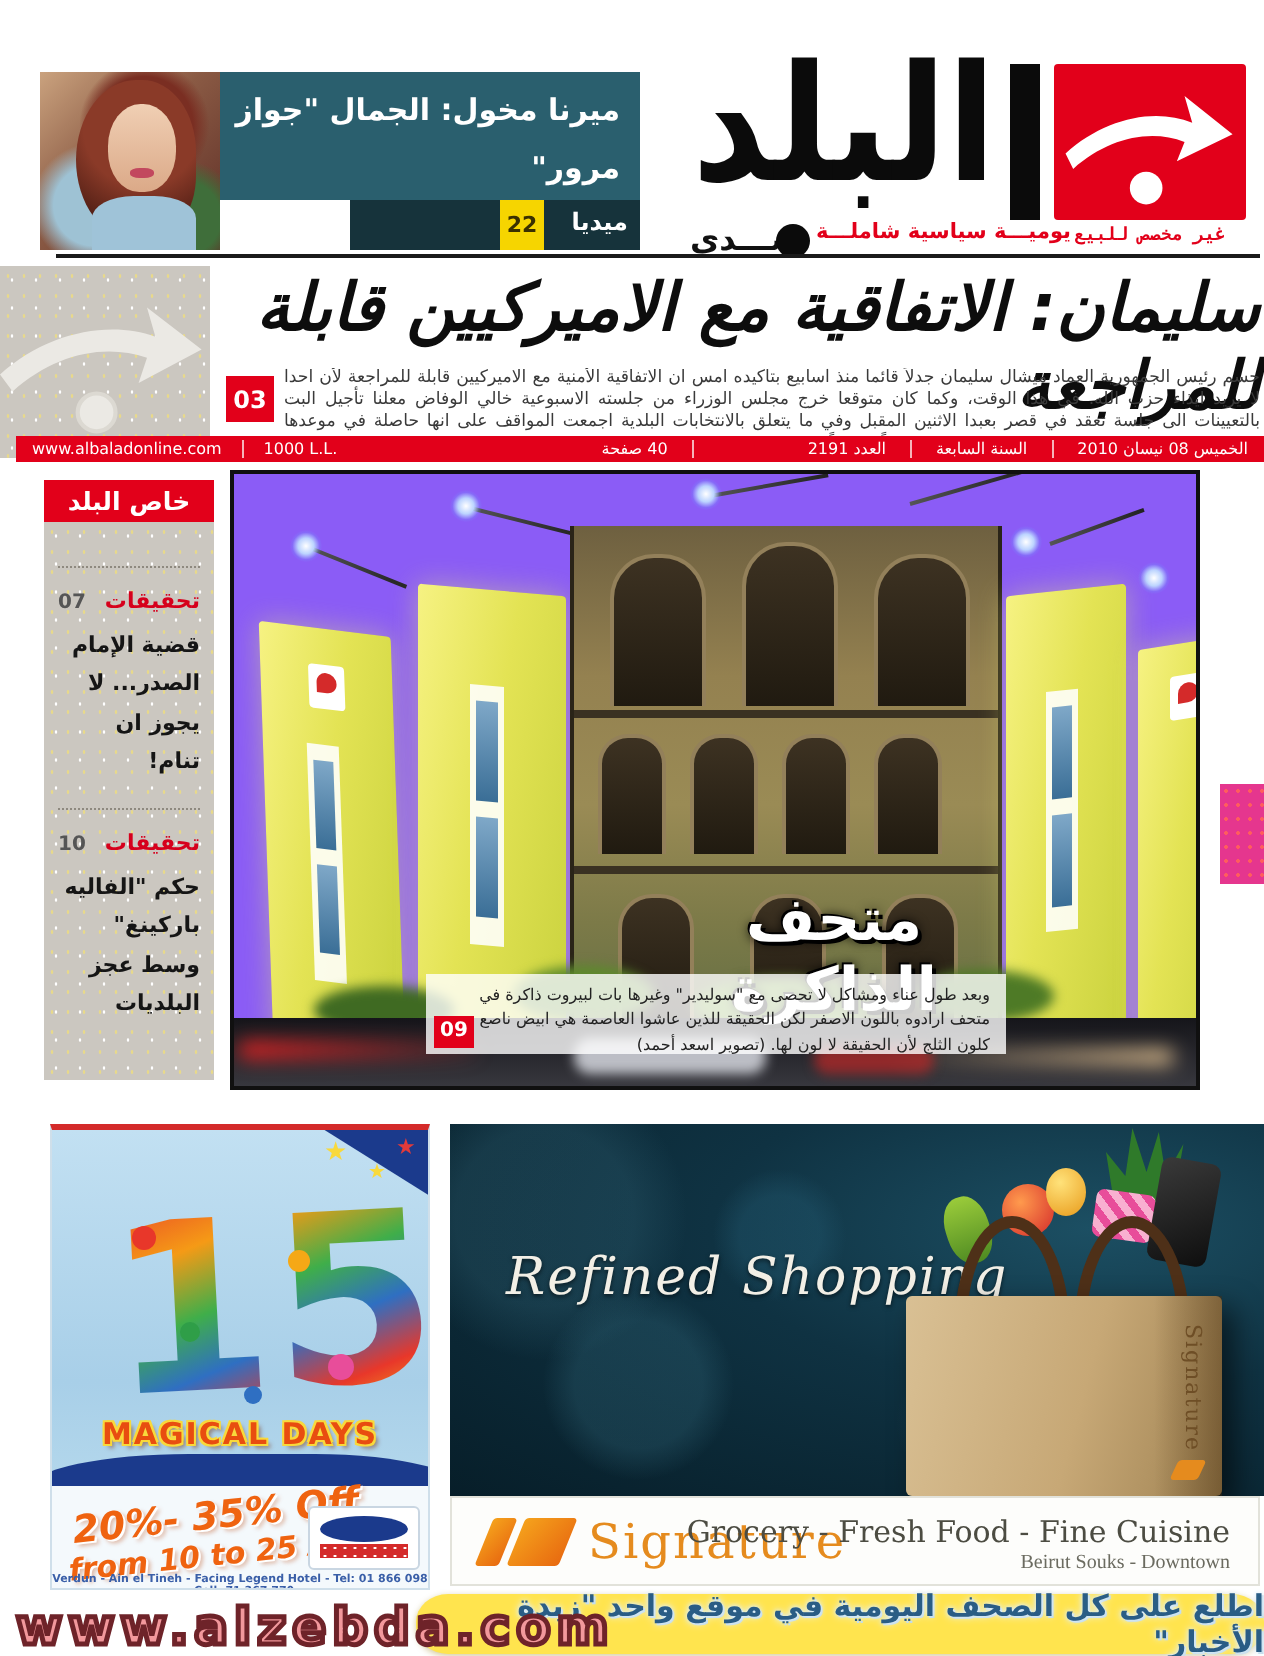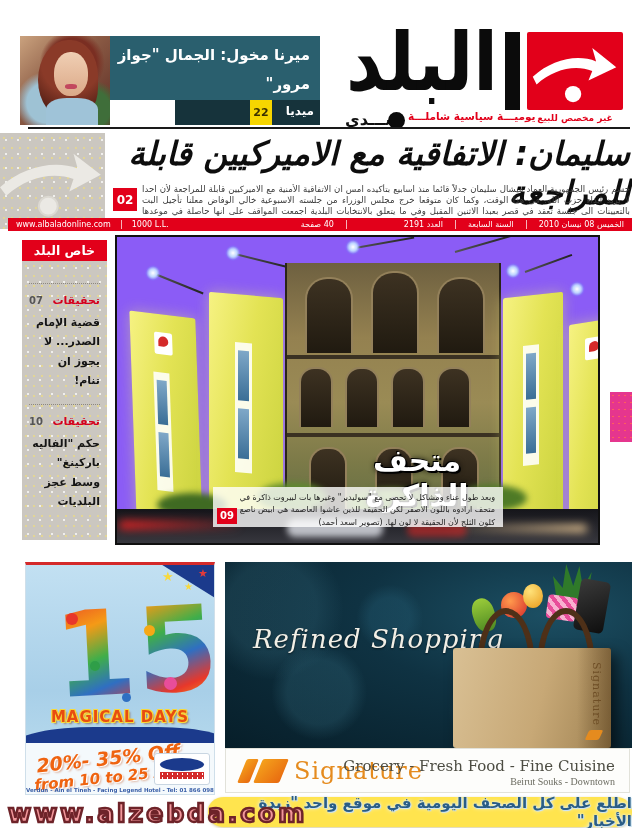--- a/index.html
+++ b/index.html
@@ -90,39 +90,39 @@
 
     <div class="abs logo-title" style="left:332px;top:24px;width:180px;height:86px;font-size:72px;line-height:86px;text-align:center;">البلد</div>
     <div class="abs" style="left:505px;top:32px;width:15px;height:78px;background:#0b0b0b;"></div>
 
     <div class="abs" style="left:527px;top:32px;width:96px;height:78px;background:#e2001a;border-radius:2px;">
       <svg width="96" height="78" viewBox="0 0 100 80">
         <path d="M6,46 C26,28 52,22 72,30 L68,16 L93,36 L64,50 L68,40 C50,33 28,38 10,54 Z" fill="#ffffff"></path>
         <circle cx="48" cy="64" r="8.5" fill="#ffffff"></circle>
       </svg>
     </div>
-    <div class="abs rtl" style="left:527px;top:113px;width:96px;text-align:center;color:#e2001a;font-size:9px;font-weight:bold;">غير مخصص للبيع</div>
+    <div class="abs rtl" style="left:527px;top:113px;width:96px;text-align:center;color:#e2001a;font-size:9px;font-weight:bold;font-family:Liberation Mono, monospace;">غير مخصص للبيع</div>
 
     <span class="abs" style="left:345px;top:110px;font-size:16px;font-weight:bold;color:#111;">صـــدى</span>
     <div class="abs" style="left:388px;top:112px;width:17px;height:17px;border-radius:50%;background:#0b0b0b;"></div>
     <span class="abs rtl" style="left:408px;top:110px;font-size:10.5px;font-weight:bold;color:#e2001a;">يوميـــة سياسية شاملـــة</span>
     <div class="abs" style="left:28px;top:127px;width:602px;height:2px;background:#1a1a1a;"></div>
   </div>
 
   <div class="abs speckle" style="left:0;top:133px;width:105px;height:96px;">
     <svg width="105" height="96" viewBox="0 0 100 80">
       <path d="M0,46 C22,26 52,20 74,28 L70,14 L96,34 L66,50 L70,38 C50,31 26,36 6,54 Z" fill="#ebe9e4"></path>
       <circle cx="46" cy="64" r="9" fill="#ebe9e4" stroke="#dcd9d2" stroke-width="2"></circle>
     </svg>
   </div>
 
   <div class="abs rtl" style="left:110px;top:134px;width:520px;font-size:33px;font-weight:900;color:#0d0d0d;text-align:right;letter-spacing:-0.5px;font-style:italic;">سليمان: الاتفاقية مع الاميركيين قابلة للمراجعة</div>
 
   <div class="abs rtl" style="left:142px;top:184px;width:488px;height:34px;font-size:8.6px;line-height:1.3;color:#3a3a3a;text-align:justify;overflow:hidden;">حسم رئيس الجمهورية العماد ميشال سليمان جدلاً قائما منذ اسابيع بتأكيده امس ان الاتفاقية الأمنية مع الاميركيين قابلة للمراجعة لأن احدا لا يريد ايذاء حزب الله. في هذا الوقت، وكما كان متوقعا خرج مجلس الوزراء من جلسته الاسبوعية خالي الوفاض معلنا تأجيل البت بالتعيينات الى جلسة تعقد في قصر بعبدا الاثنين المقبل وفي ما يتعلق بالانتخابات البلدية اجمعت المواقف على انها حاصلة في موعدها المحدد رغم ان الاستعدادات لها ما زالت خجولة رسمياً وشعبياً.</div>
-  <div class="abs redbox" style="left:113px;top:188px;width:24px;height:23px;font-size:12px;">02</div>
+  <div class="abs redbox" style="left:113px;top:188px;width:24px;height:23px;font-size:12px;">03</div>
 
   <div class="abs" style="left:8px;top:218px;width:624px;height:13px;background:#e2001a;color:#fff;font-size:8px;display:flex;align-items:center;box-sizing:border-box;padding:0 8px;">
     <span>www.albaladonline.com</span>
     <span style="margin-left:10px;border-left:1px solid rgba(255,255,255,.7);padding-left:10px;">1000 L.L.</span>
     <span style="flex:1;"></span>
     <span class="rtl" style="display:flex;gap:0;">
       <span>الخميس 08 نيسان 2010</span>
       <span style="margin-right:12px;border-right:1px solid rgba(255,255,255,.7);padding-right:12px;">السنة السابعة</span>
       <span style="margin-right:12px;border-right:1px solid rgba(255,255,255,.7);padding-right:12px;margin-left:45px;">العدد 2191</span>
       <span style="margin-right:12px;border-right:1px solid rgba(255,255,255,.7);padding-right:12px;">40 صفحة</span>

